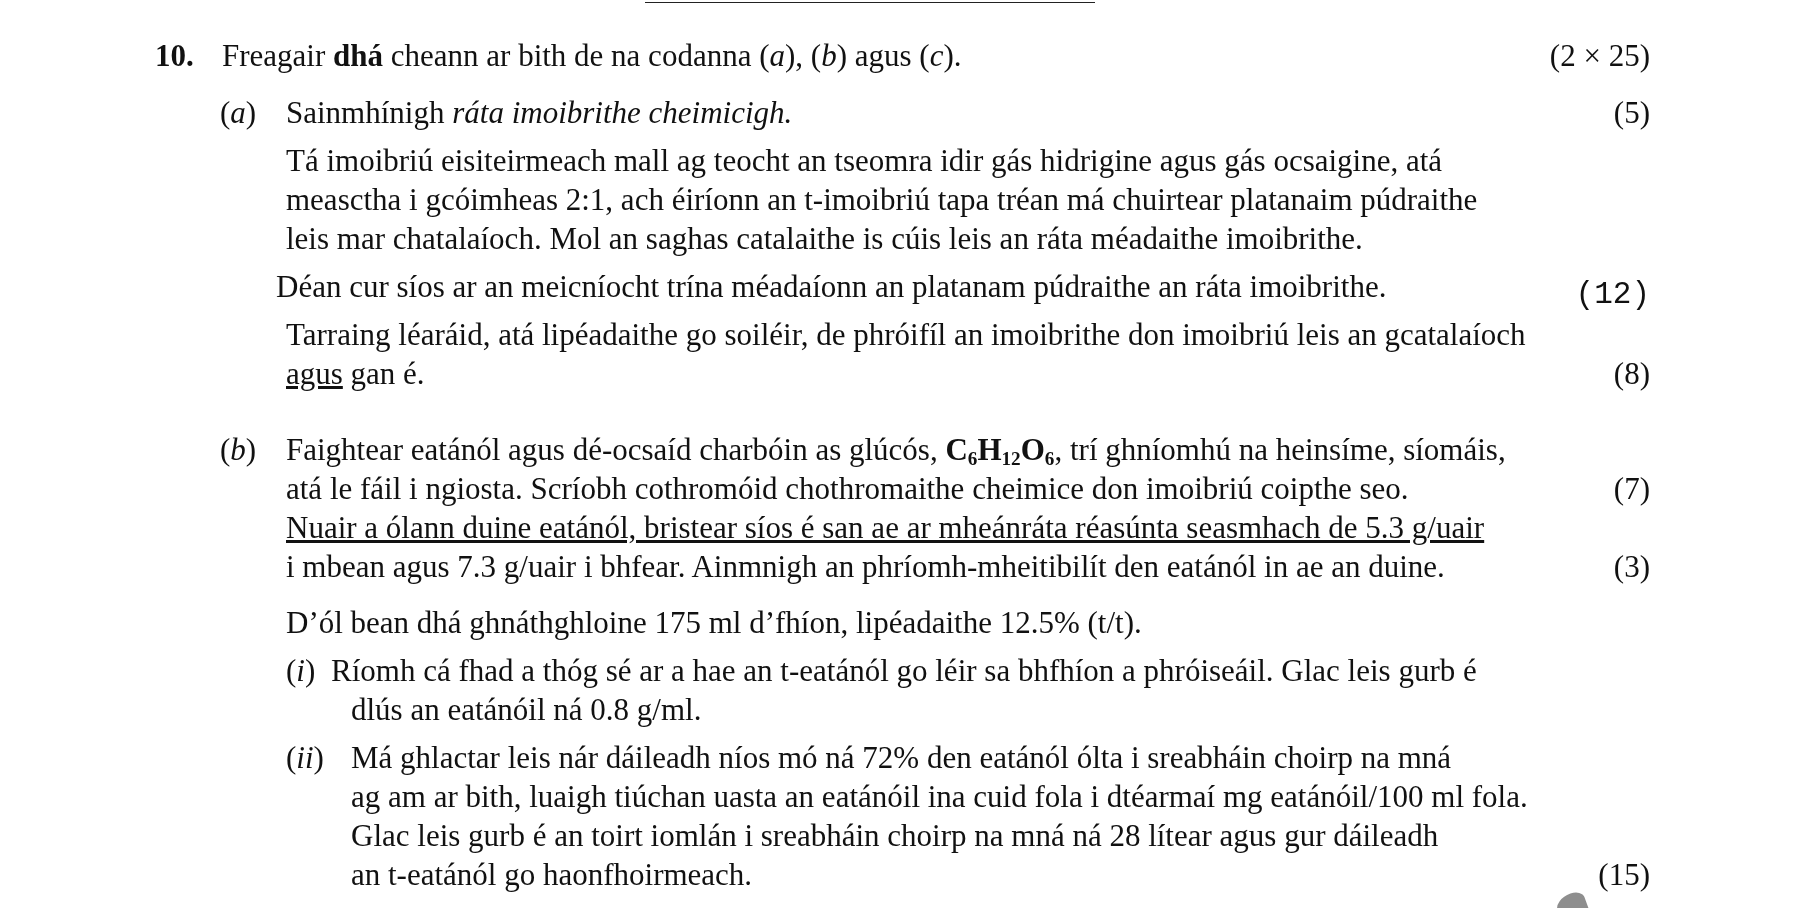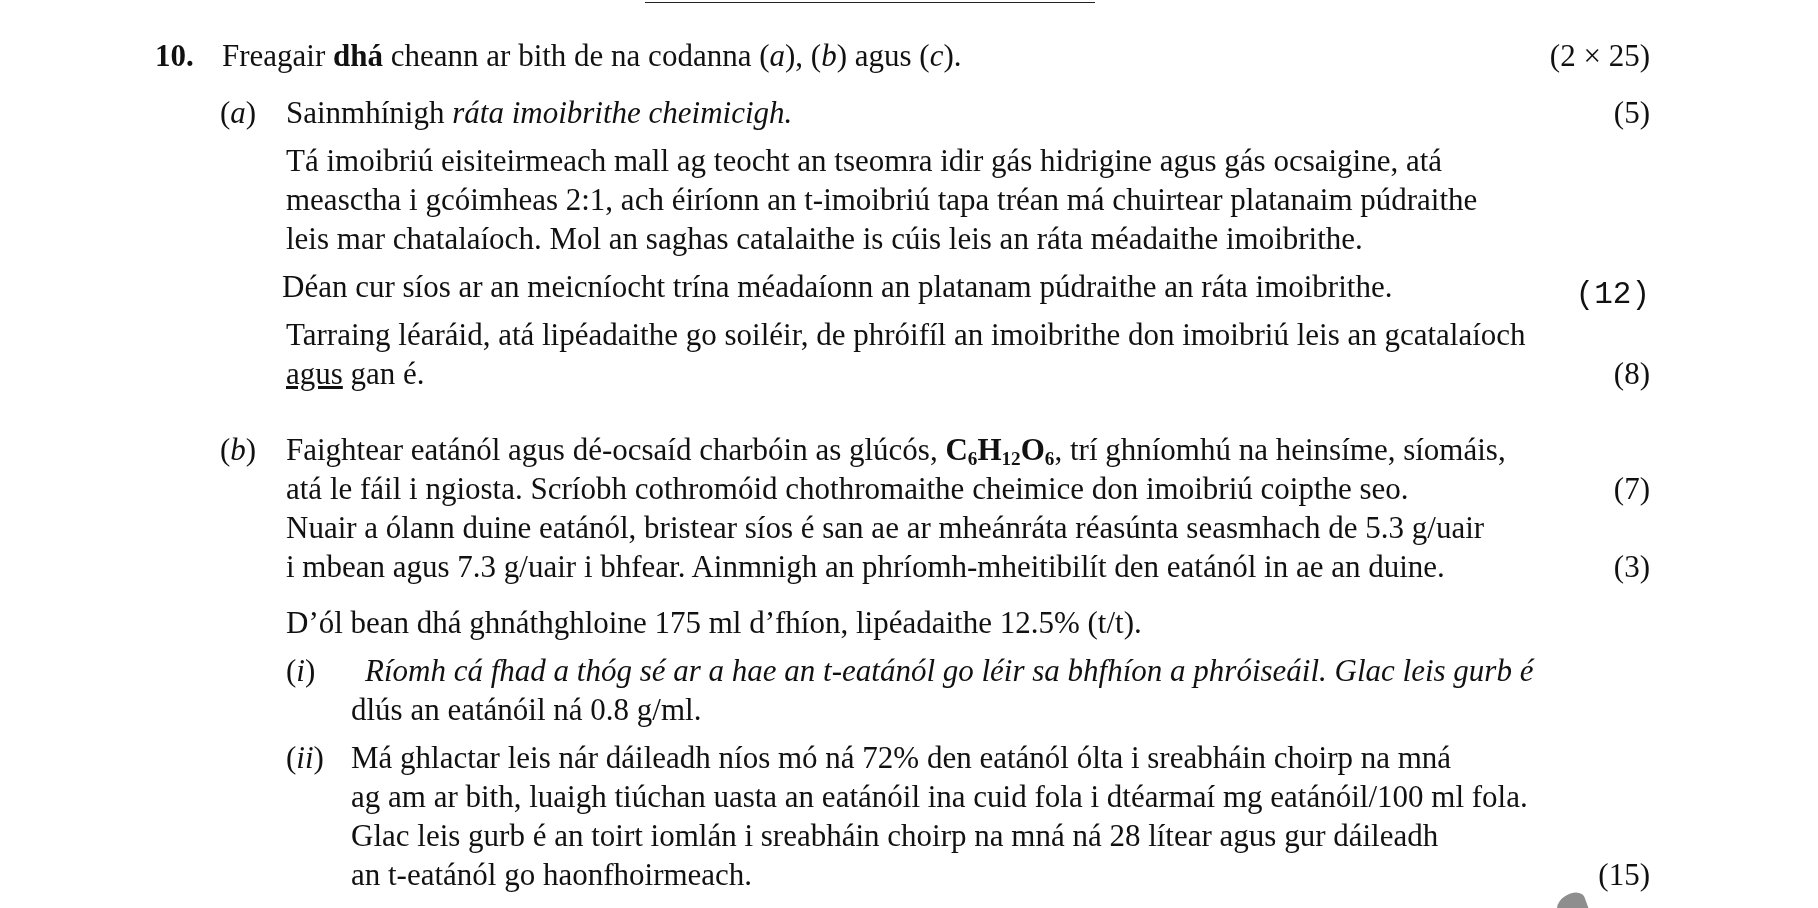--- a/index.html
+++ b/index.html
@@ -27,39 +27,39 @@
 <div class="marks" style="top:37px;margin-left:32px;">(2 × 25)</div>
 
 <div class="label" style="left:220px; top:94px;"><span>(</span><i>a</i><span>)</span></div>
 <div class="line" style="left:286px; top:94px;"><span>Sainmhínigh </span><i>ráta imoibrithe cheimicigh.</i></div>
 <div class="marks" style="top:94px;">(5)</div>
 
 <div class="line" style="left:286px; top:142px;">Tá imoibriú eisiteirmeach mall ag teocht an tseomra idir gás hidrigine agus gás ocsaigine, atá</div>
 <div class="line" style="left:286px; top:181px;">measctha i gcóimheas  2:1, ach éiríonn an t-imoibriú tapa tréan má chuirtear platanaim púdraithe</div>
 <div class="line" style="left:286px; top:220px;">leis mar chatalaíoch.  Mol an saghas catalaithe is cúis leis an ráta méadaithe imoibrithe.</div>
 
-<div class="line" style="left:282px; top:268px;">Déan cur síos ar an meicníocht trína méadaíonn an platanam púdraithe an ráta imoibrithe.</div>
+<div class="line" style="left:276px; top:268px;">Déan cur síos ar an meicníocht trína méadaíonn an platanam púdraithe an ráta imoibrithe.</div>
 <div class="marks" style="top:276px;font-family:Liberation Mono, monospace;">(12)</div>
 
 <div class="line" style="left:286px; top:316px;">Tarraing léaráid, atá lipéadaithe go soiléir, de phróifíl an imoibrithe don imoibriú leis an gcatalaíoch</div>
 <div class="line" style="left:286px; top:355px;"><span class="u">agus</span><span> gan é.</span></div>
 <div class="marks" style="top:355px;">(8)</div>
 
 <div class="label" style="left:220px; top:431px;"><span>(</span><i>b</i><span>)</span></div>
 <div class="line" style="left:286px; top:431px;"><span>Faightear eatánól agus dé-ocsaíd charbóin as glúcós, </span><b><span>C</span><sub>6</sub><span>H</span><sub>12</sub><span>O</span><sub>6</sub></b><span>, trí ghníomhú na heinsíme, síomáis,</span></div>
 <div class="line" style="left:286px; top:470px;">atá le fáil i ngiosta.  Scríobh cothromóid chothromaithe cheimice don imoibriú coipthe seo.</div>
 <div class="marks" style="top:470px;">(7)</div>
-<div class="line" style="left:286px; top:509px;">Nuair a ólann duine eatánól, bristear síos é san ae ar mheánráta réasúnta seasmhach de 5.3 g/uair</div>
+<div class="line" style="left:286px; top:509px;text-decoration:underline;">Nuair a ólann duine eatánól, bristear síos é san ae ar mheánráta réasúnta seasmhach de 5.3 g/uair</div>
 <div class="line" style="left:286px; top:548px;">i mbean agus 7.3 g/uair i bhfear.  Ainmnigh an phríomh-mheitibilít den eatánól in ae an duine.</div>
 <div class="marks" style="top:548px;">(3)</div>
 
 <div class="line" style="left:286px; top:604px;">D’ól bean dhá ghnáthghloine 175 ml d’fhíon, lipéadaithe 12.5% (t/t).</div>
 
 <div class="label" style="left:286px; top:652px;"><span>(</span><i>i</i><span>)</span></div>
-<div class="line" style="left:365px; top:652px;font-style:italic;">Ríomh cá fhad a thóg sé ar a hae an t-eatánól go léir sa bhfhíon a phróiseáil.  Glac leis gurb é</div>
+<div class="line" style="left:331px; top:652px;">Ríomh cá fhad a thóg sé ar a hae an t-eatánól go léir sa bhfhíon a phróiseáil.  Glac leis gurb é</div>
 <div class="line" style="left:351px; top:691px;">dlús an eatánóil ná 0.8 g/ml.</div>
 
 <div class="label" style="left:286px; top:739px;"><span>(</span><i>ii</i><span>)</span></div>
 <div class="line" style="left:351px; top:739px;">Má ghlactar leis nár dáileadh níos mó ná 72% den eatánól ólta i sreabháin choirp na mná</div>
 <div class="line" style="left:351px; top:778px;">ag am ar bith, luaigh tiúchan uasta an eatánóil ina cuid fola i dtéarmaí mg eatánóil/100 ml fola.</div>
 <div class="line" style="left:351px; top:817px;">Glac leis gurb é an toirt iomlán i sreabháin choirp na mná ná 28 lítear agus gur dáileadh</div>
 <div class="line" style="left:351px; top:856px;">an t-eatánól go haonfhoirmeach.</div>
 <div class="marks" style="top:856px;">(15)</div>
 
 <div class="blob"></div>

